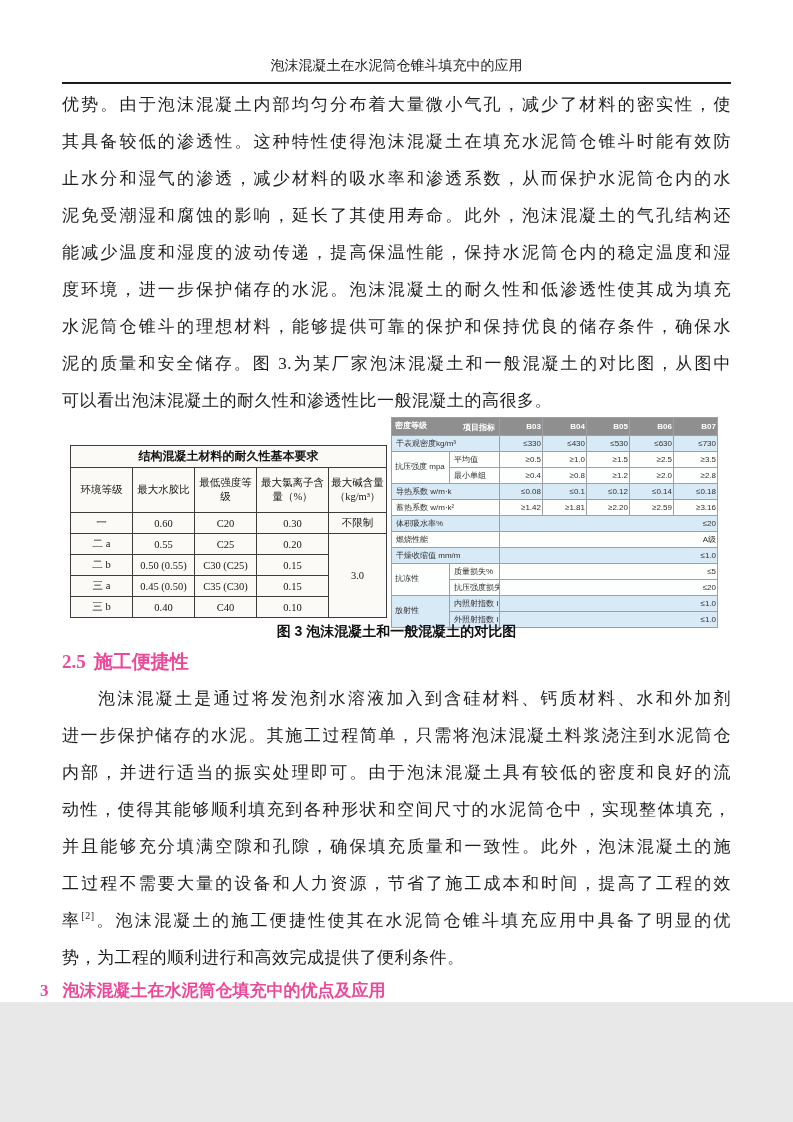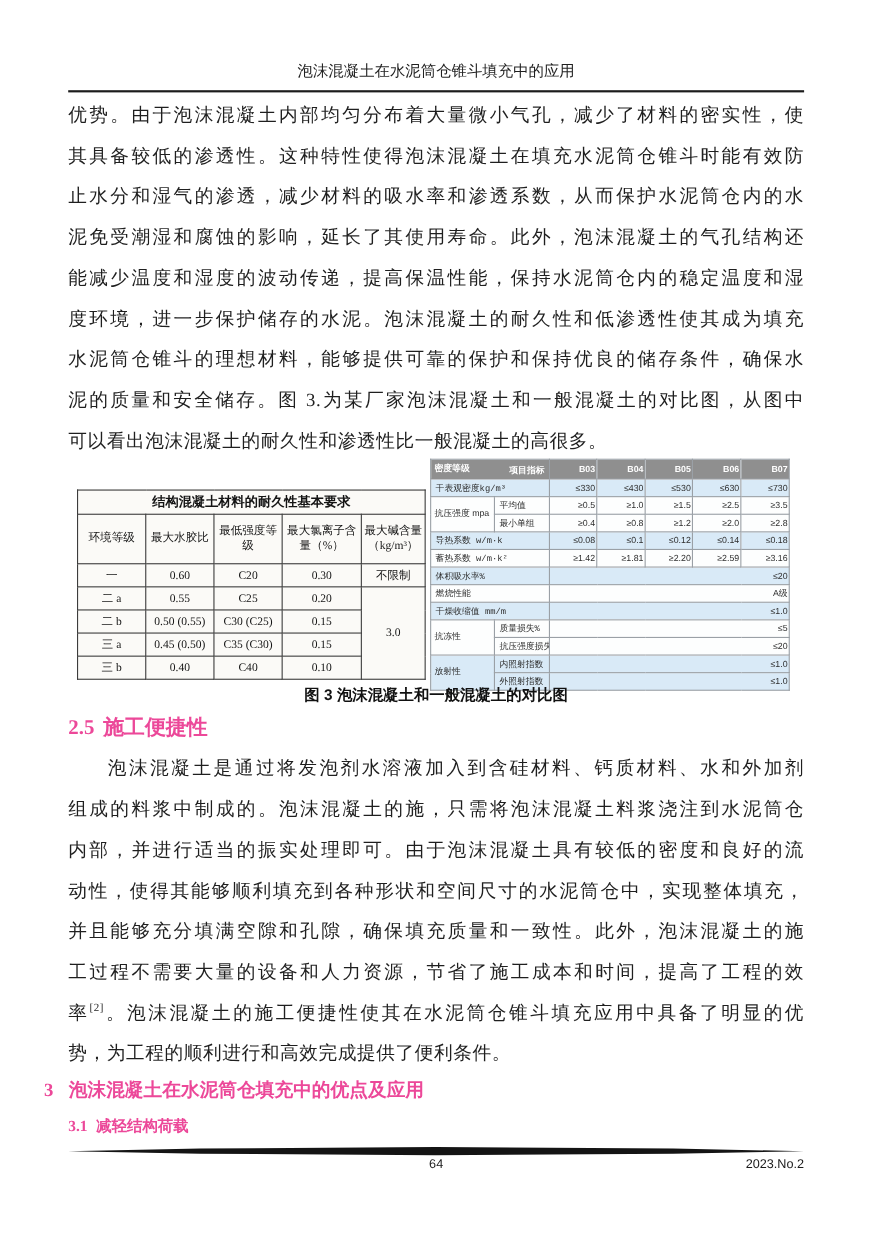--- a/index.html
+++ b/index.html
@@ -1,17 +1,17 @@
 <!DOCTYPE html>
 <html><head>
 <meta charset="utf-8">
 <style>
   html,body { margin:0; padding:0; background:#e8e8e8; }
   .page {
-    width:793px; height:1122px; background:#ffffff; position:relative;
+    width:793px; height:1002px; background:#ffffff; position:relative;
     margin:0 auto; overflow:hidden; color:#1f1f1f;
     font-family:"Liberation Serif","DejaVu Serif",serif;
   }
   
   .header { margin:0 62px; padding-top:57px; padding-bottom:7px;
     border-bottom:2px solid #1c1c1c; text-align:center;
     font-size:14px; line-height:18px; }
   
   .para { margin-left:62px; margin-right:62px; }
   .para1 { margin-top:2px; }
@@ -30,21 +30,21 @@
   .ltable td, .ltable th { border:1px solid #3c3c3c; text-align:center;
     padding:0 2px; overflow:hidden; }
   .lt-title { font-size:12px; font-weight:bold; height:21px; }
   .ltable th { font-size:10.5px; font-weight:normal; height:44px; line-height:1.35; }
   .ltable td.data { font-size:10.5px; height:20px; }
   .rtable { width:326px; border-collapse:collapse; table-layout:fixed;
     font-family:"Liberation Sans","DejaVu Sans",sans-serif; font-size:8px;
     color:#2e2e2e; }
   .rtable td { border:1px solid #9aa0a6; height:15px; text-align:right;
     padding:0 1px; overflow:hidden; white-space:nowrap; }
-  .rtable td.lab { text-align:left; padding-left:4px;font-family:Liberation Mono, monospace; }
+  .rtable td.lab { text-align:left; padding-left:4px; }
   .rtable td.glab { text-align:left; padding-left:3px; white-space:normal; line-height:1.1; }
   .rtable tr.blue td { background:#d9eaf7; }
   .rtable tr.white td { background:#fdfefe; }
   .rtable tr.rhead td { background:#8f8f8f; color:#ffffff; font-weight:bold; height:17px; }
   td.rt-corner { position:relative; text-align:left;
     background-color:#8f8f8f;
     background-image:linear-gradient(to bottom right,
       rgba(0,0,0,0) calc(50% - 0.8px), #e6e6e6 calc(50% - 0.8px),
       #e6e6e6 calc(50% + 0.8px), rgba(0,0,0,0) calc(50% + 0.8px)); }
   .corner-top { position:absolute; top:2px; left:3px; font-weight:bold; }
@@ -243,21 +243,21 @@
   </div>
 
   <div class="caption">图 3 泡沫混凝土和一般混凝土的对比图</div>
 
   <div class="heading h25">
     <span class="num">2.5</span><span>施工便捷性</span>
   </div>
 
   <div class="para para2">
     <div class="tline indent">泡沫混凝土是通过将发泡剂水溶液加入到含硅材料、钙质材料、水和外加剂</div>
-    <div class="tline">组成的料浆中制成的。泡沫混凝土的施，只需将泡沫混凝土料浆浇注到水泥筒仓</div>
+    <div class="tline">进一步保护储存的水泥。其施工过程简单，只需将泡沫混凝土料浆浇注到水泥筒仓</div>
     <div class="tline">内部，并进行适当的振实处理即可。由于泡沫混凝土具有较低的密度和良好的流</div>
     <div class="tline">动性，使得其能够顺利填充到各种形状和空间尺寸的水泥筒仓中，实现整体填充，</div>
     <div class="tline">并且能够充分填满空隙和孔隙，确保填充质量和一致性。此外，泡沫混凝土的施</div>
     <div class="tline">工过程不需要大量的设备和人力资源，节省了施工成本和时间，提高了工程的效</div>
     <div class="tline"><span>率</span><sup class="ref">[2]</sup><span>。泡沫混凝土的施工便捷性使其在水泥筒仓锥斗填充应用中具备了明显的优</span></div>
     <div class="tline last">势，为工程的顺利进行和高效完成提供了便利条件。</div>
   </div>
 
   <div class="heading h3">
     <span class="num">3</span><span>泡沫混凝土在水泥筒仓填充中的优点及应用</span>

